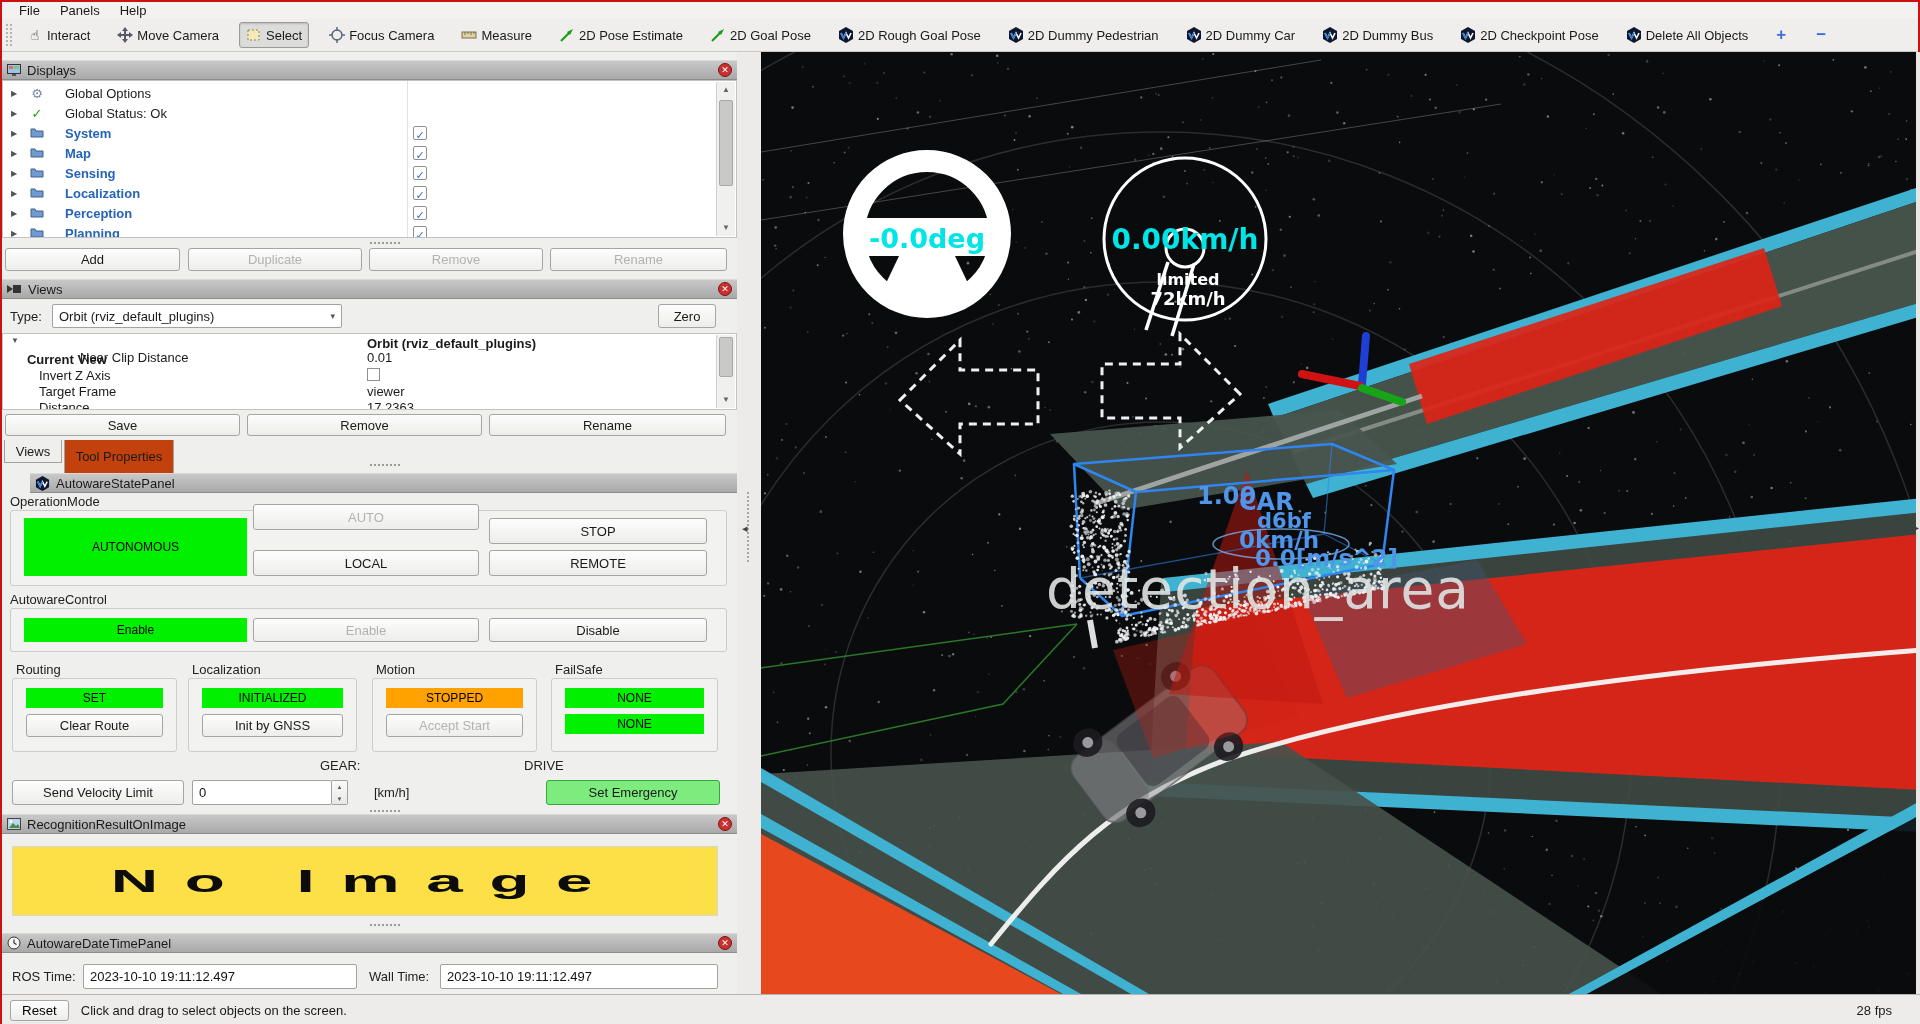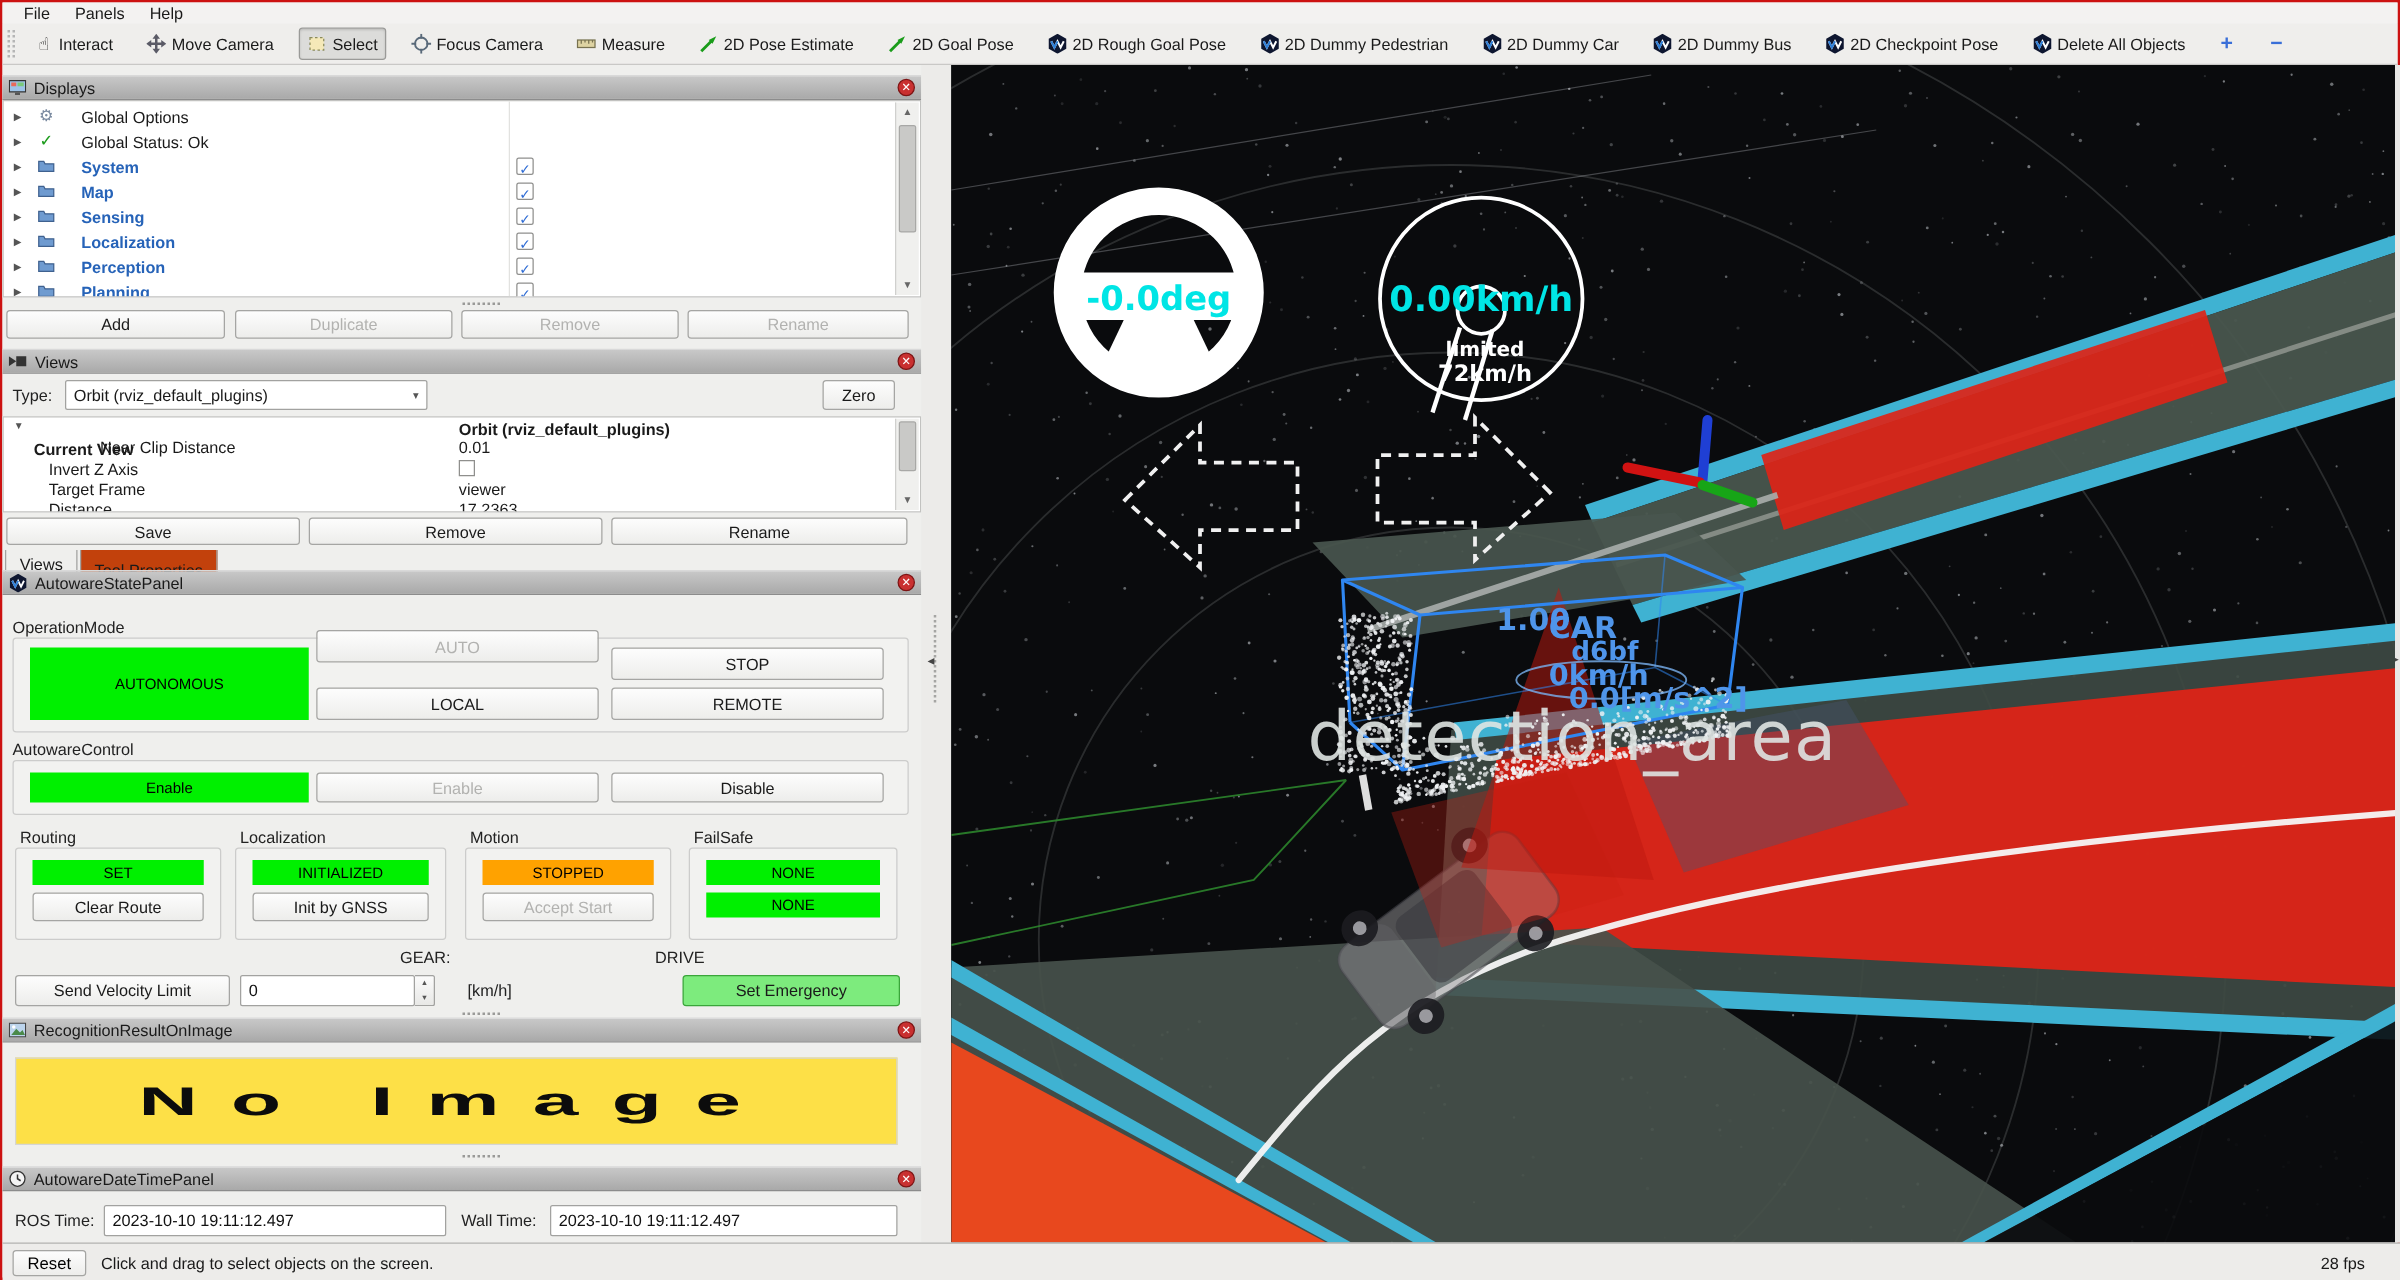--- a/index.html
+++ b/index.html
@@ -330,21 +330,21 @@
     <div class="qbtn" style="left:245px;top:362px;width:235px;height:22px;">Remove</div>
     <div class="qbtn" style="left:487px;top:362px;width:237px;height:22px;">Rename</div>
     <div class="tab active" style="left:2px;width:58px;">
         <span>Views</span>
       </div>
     <div class="tab inactive" style="left:62px;width:110px;">
         <span>Tool Properties</span>
       </div>
     <div class="dots-h" style="top:412px;"></div>
 
-    <div class="phdr" style="top:404px;">
+    <div class="phdr" style="top:421px;margin-left:28px;">
       <svg width="15" height="15" viewBox="0 0 16 16">
           <polygon points="8,0 15,4 15,12 8,16 1,12 1,4" fill="#0e1630"></polygon>
           <path d="M3 6l2.5 5L8 6l2.5 5L13 6" stroke="#fff" stroke-width="1.6" fill="none"></path>
           <path d="M3 6l2.5 5L8 6" stroke="#2e7fd8" stroke-width="1.6" fill="none"></path>
         </svg>
       <span class="ttl">AutowareStatePanel</span>
       <div class="close-btn">✕</div>
     </div>
     <span class="seclabel" style="left:8px;top:442px;">OperationMode</span>
     <div class="group" style="left:8px;top:458px;width:717px;height:76px;"></div>

